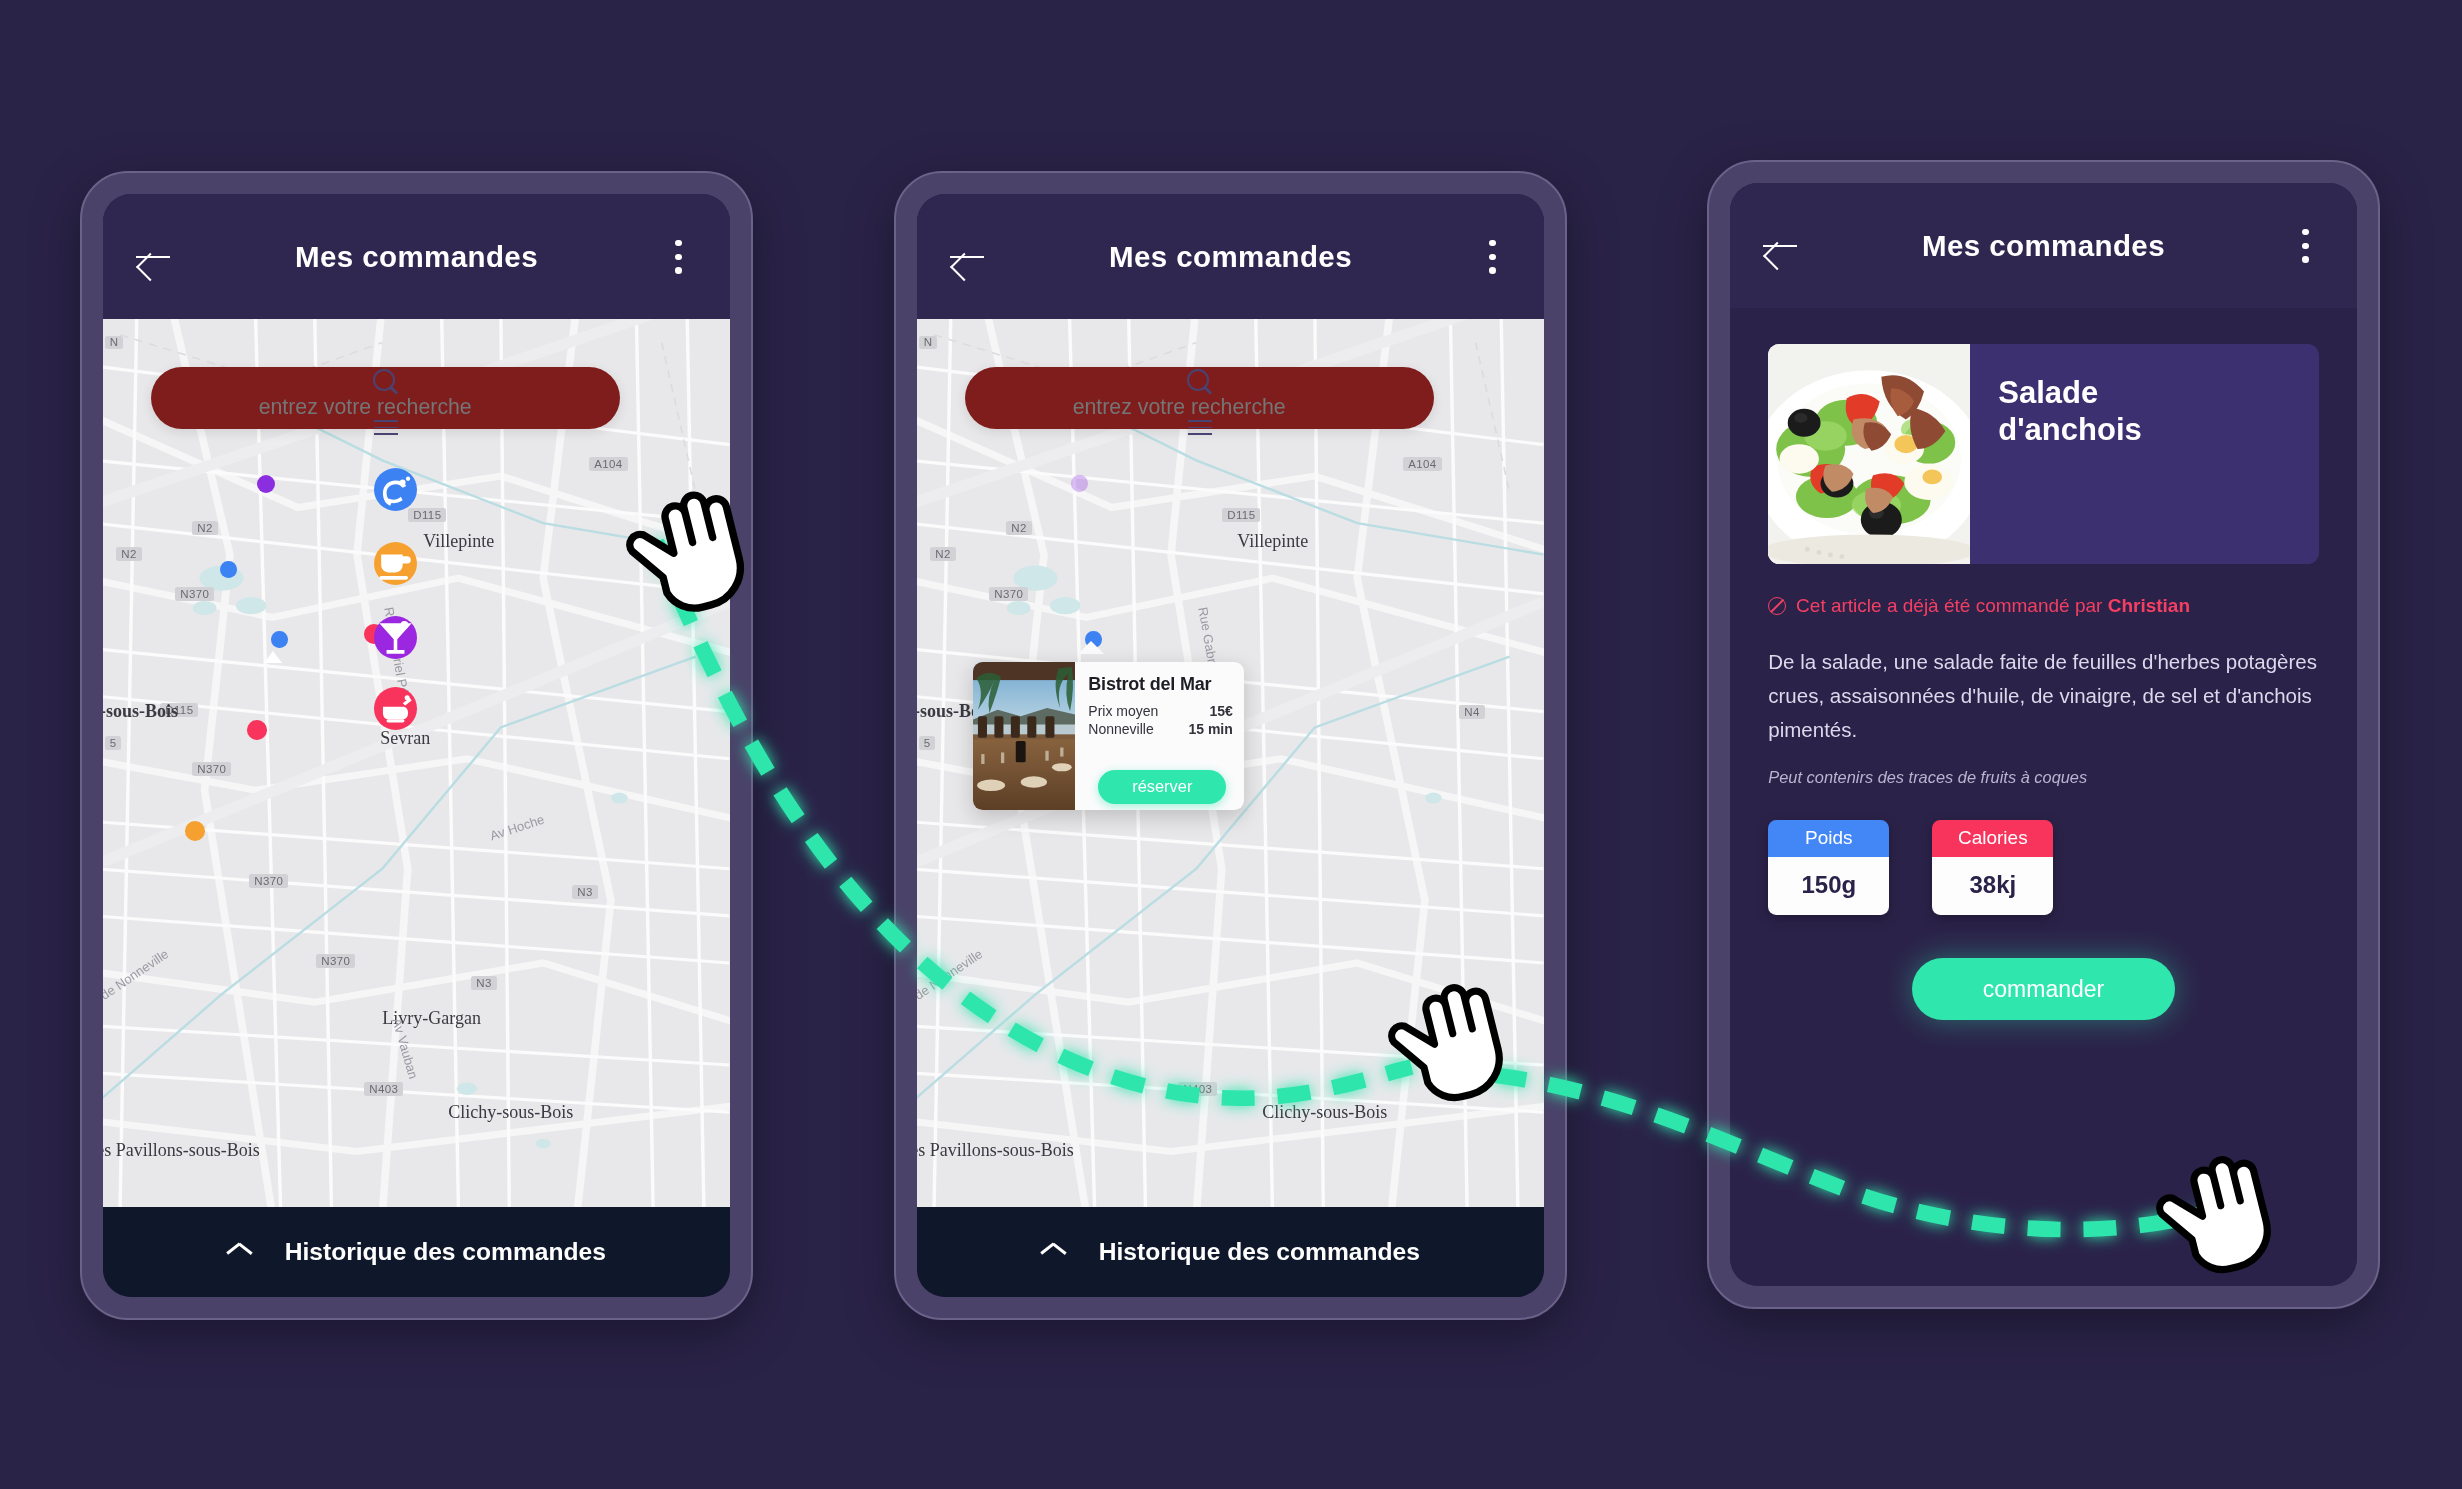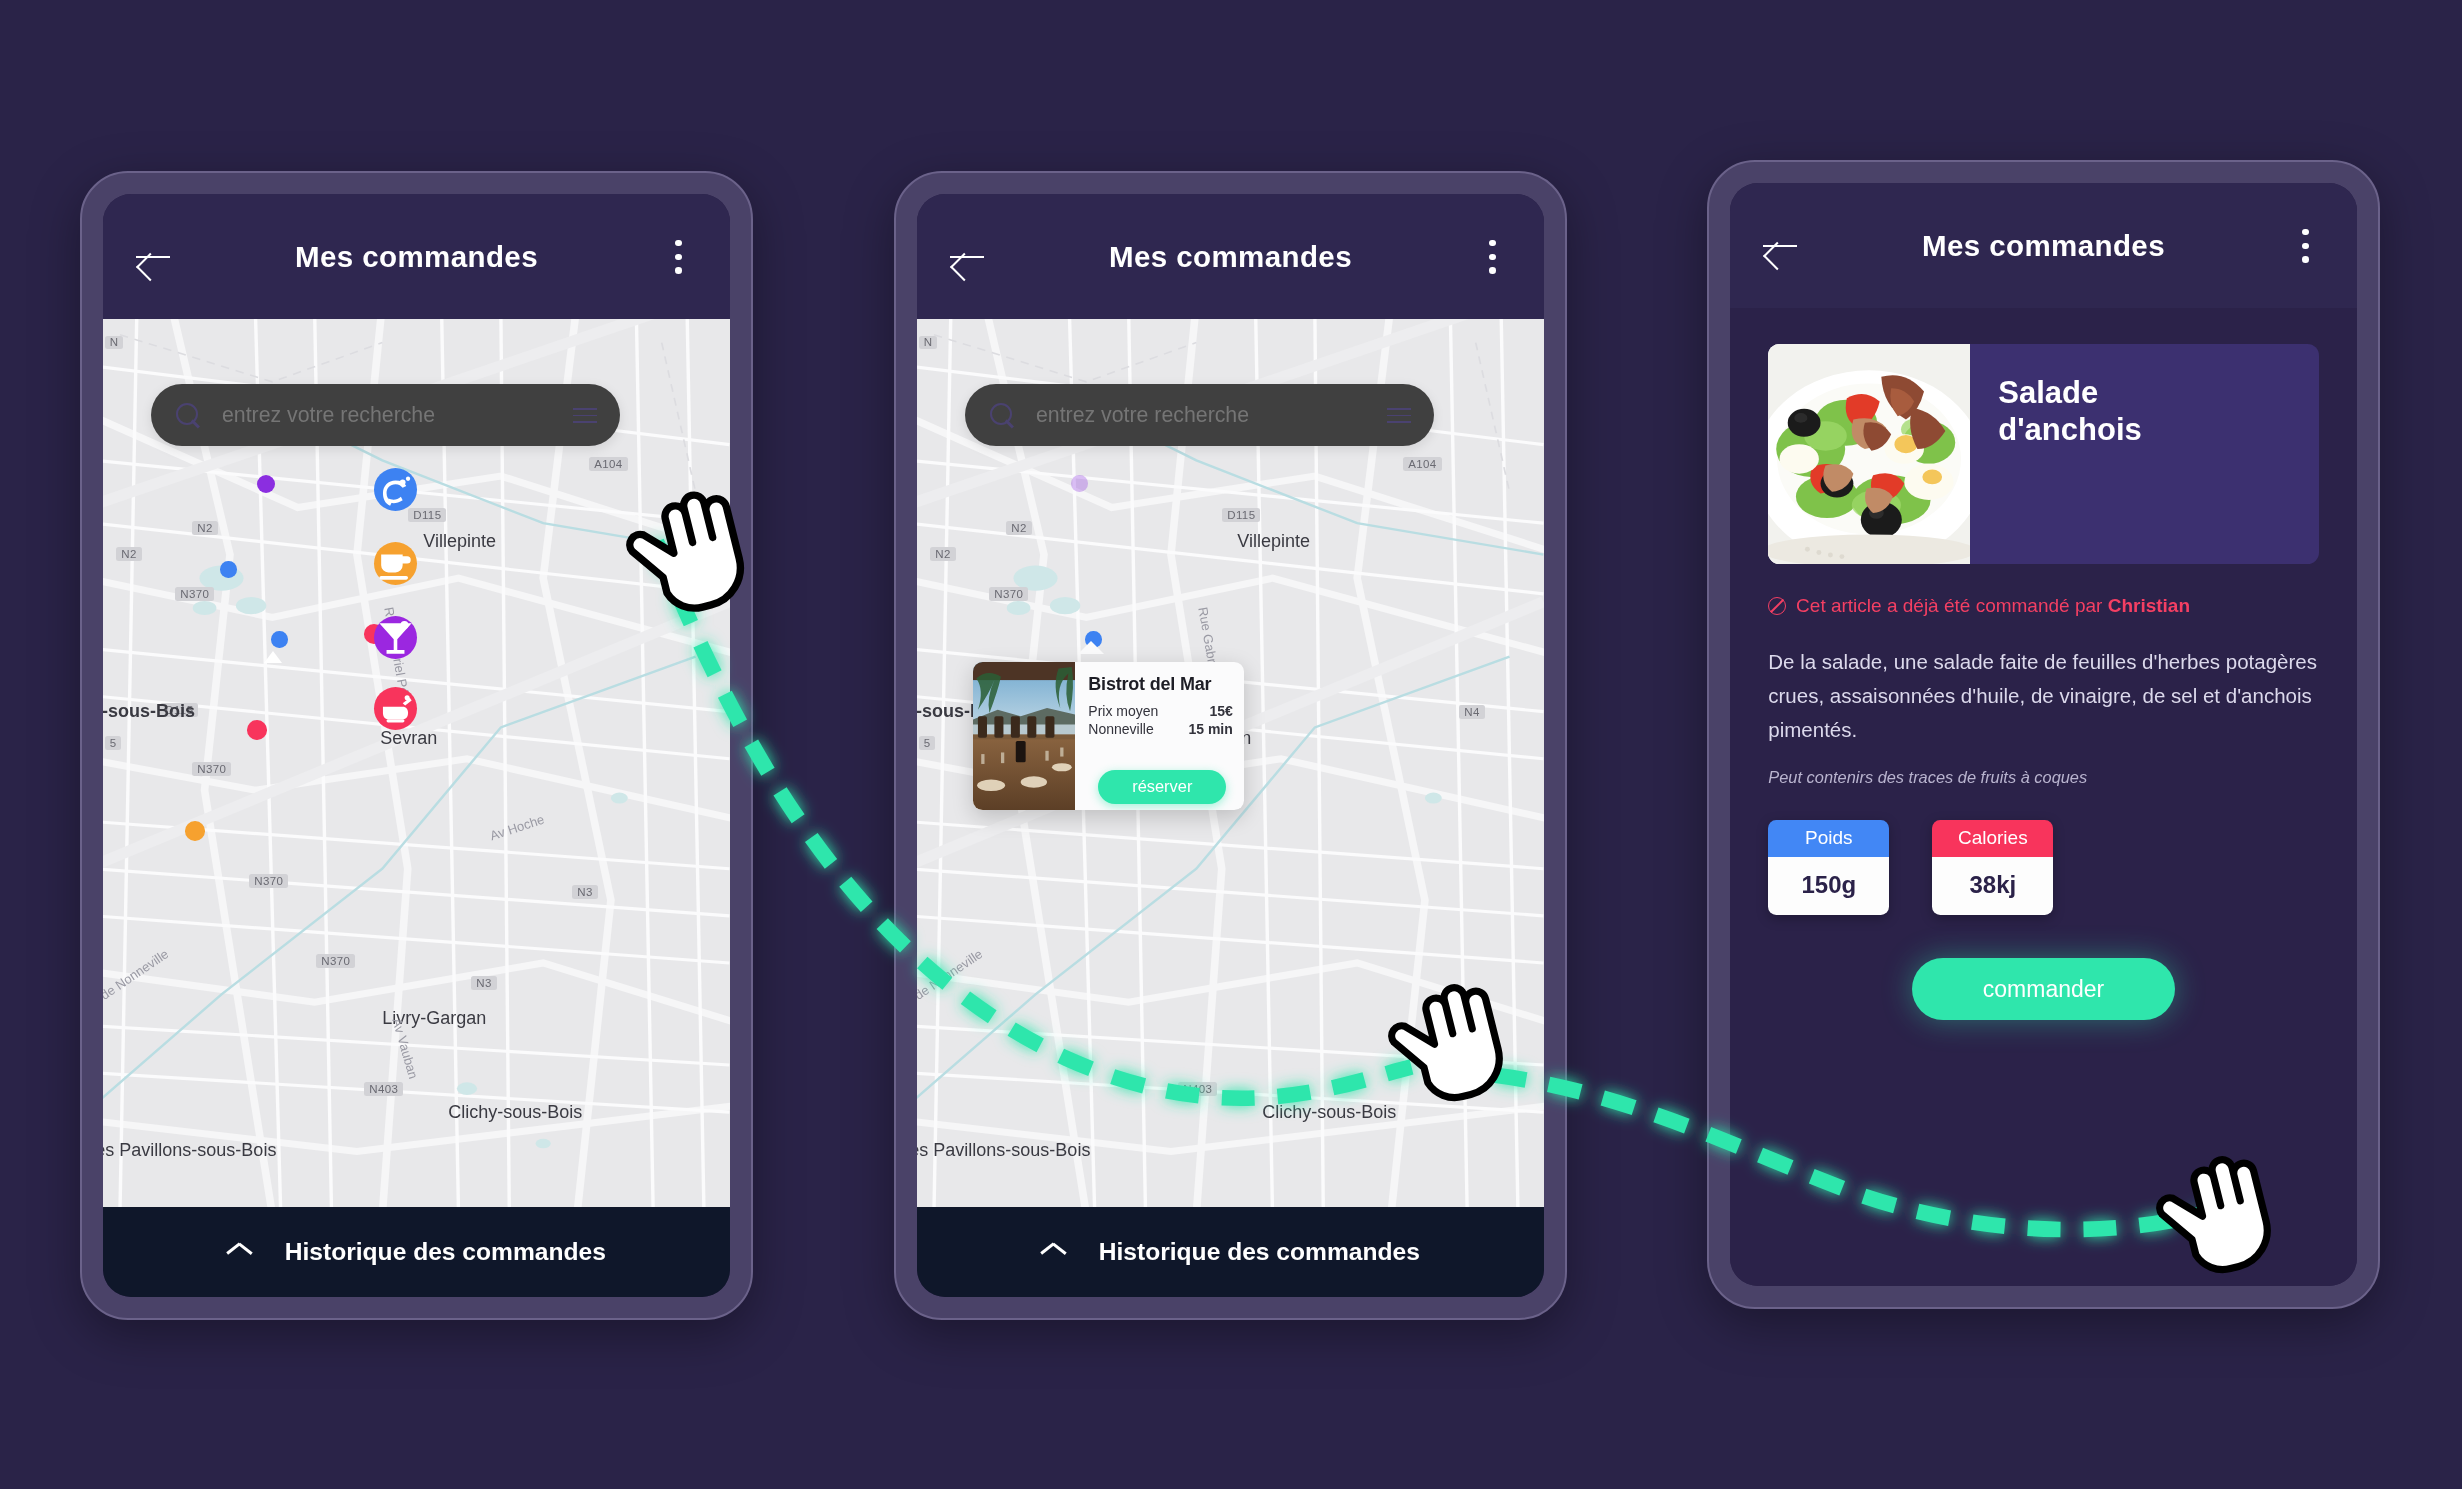--- a/index.html
+++ b/index.html
@@ -61,38 +61,39 @@
 
   
   .map {
     position: relative; flex: 1;
     background: #e8e8ea;
     overflow: hidden;
   }
   .map svg { position: absolute; inset: 0; width: 100%; height: 100%; }
   .maplabel {
     position: absolute; color: #3a3a42; font-size: 18px;
-    white-space: nowrap; font-family: Liberation Sans, sans-serif;
+    white-space: nowrap; font-family: Liberation Serif, serif;
   }
   .roadbadge {
     position: absolute; background: #d2d2d6; color: #6a6a72;
     font-size: 11.5px; padding: 0.8px 4.9px; border-radius: 2.5px; letter-spacing: 0.4px;
   }
   .streetlabel {
     position: absolute; color: #9a9aa4; font-size: 13px; white-space: nowrap;
   }
 
   
   .searchbar {
-    position: absolute; left: 48px; top: 65px;
+    position: absolute; left: 48px; top: 48px;
     width: 469px; height: 62px;
-    background: #404040; border-radius: 31px;
+    background: #7f1d1d; border-radius: 31px;
     display: flex; align-items: center; padding: 0 23px;
     box-shadow: 0 3.3px 11.5px rgba(0,0,0,.10);
     z-index: 4;
+    flex-direction: column;
   }
   .search-icon { width: 28px; height: 28px; position: relative; flex: 0 0 28px; }
   .search-icon::before {
     content:""; position:absolute; left:1.6px; top:1.6px; width:18px; height:18px;
     border:2.5px solid #4a4270; border-radius:50%;
   }
   .search-icon::after {
     content:""; position:absolute; left:18px; top:18px; width:9.8px; height:2.5px;
     background:#4a4270; transform: rotate(45deg); transform-origin: 0 50%;
   }

